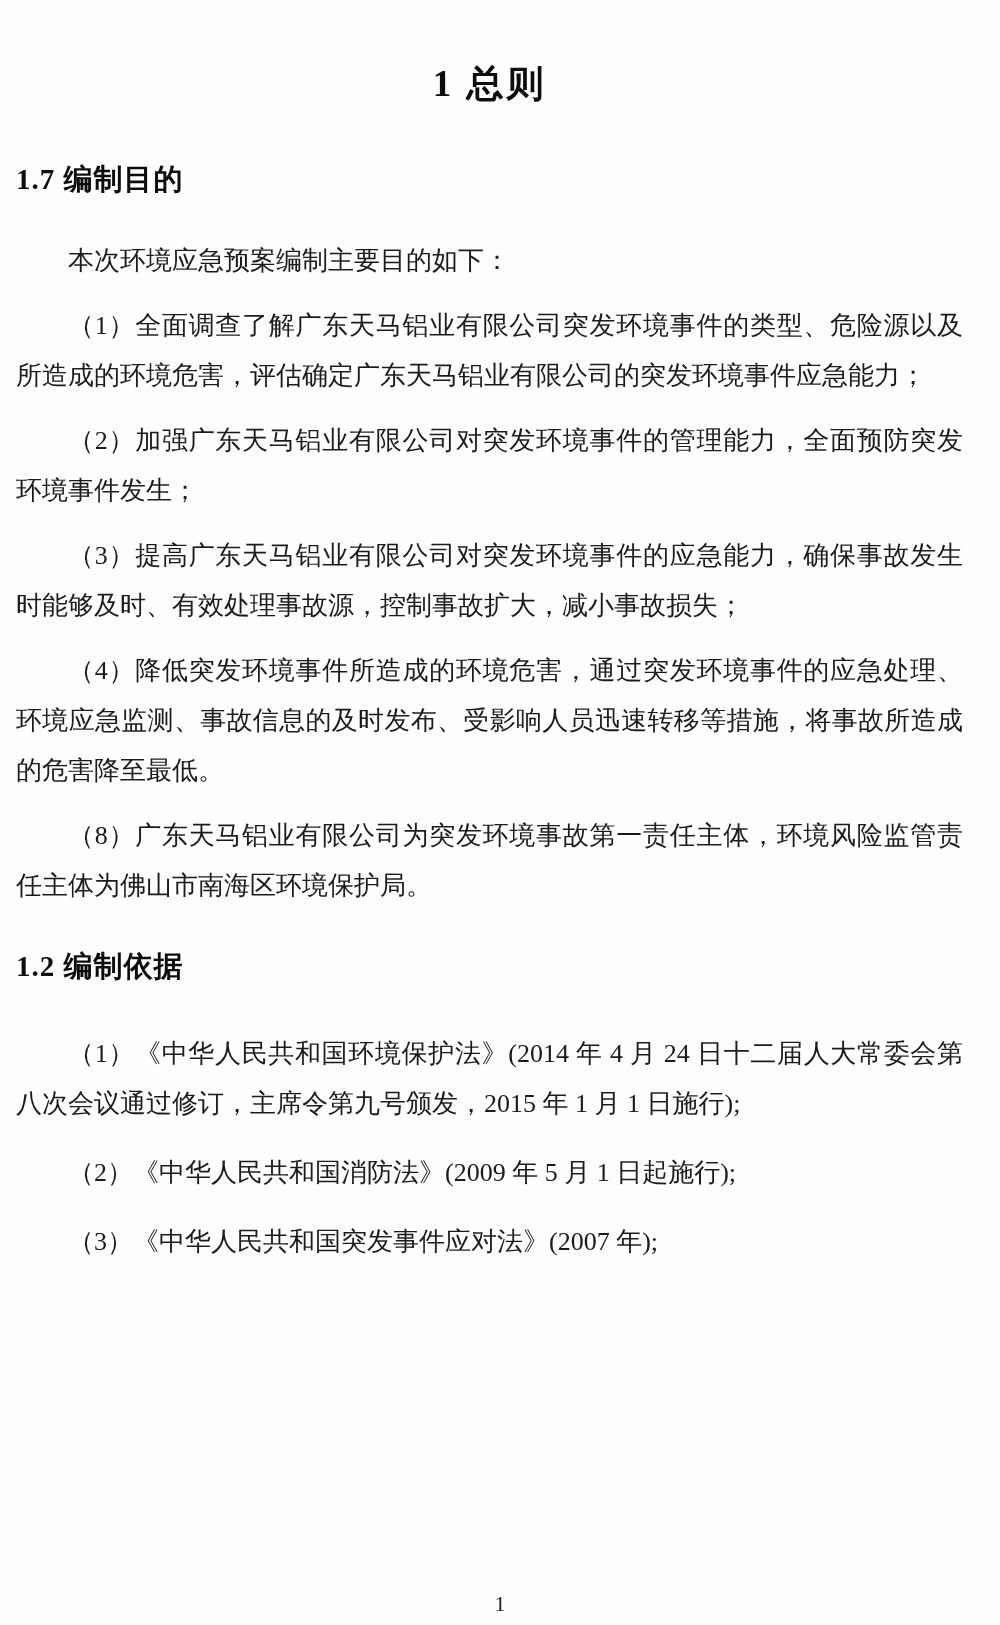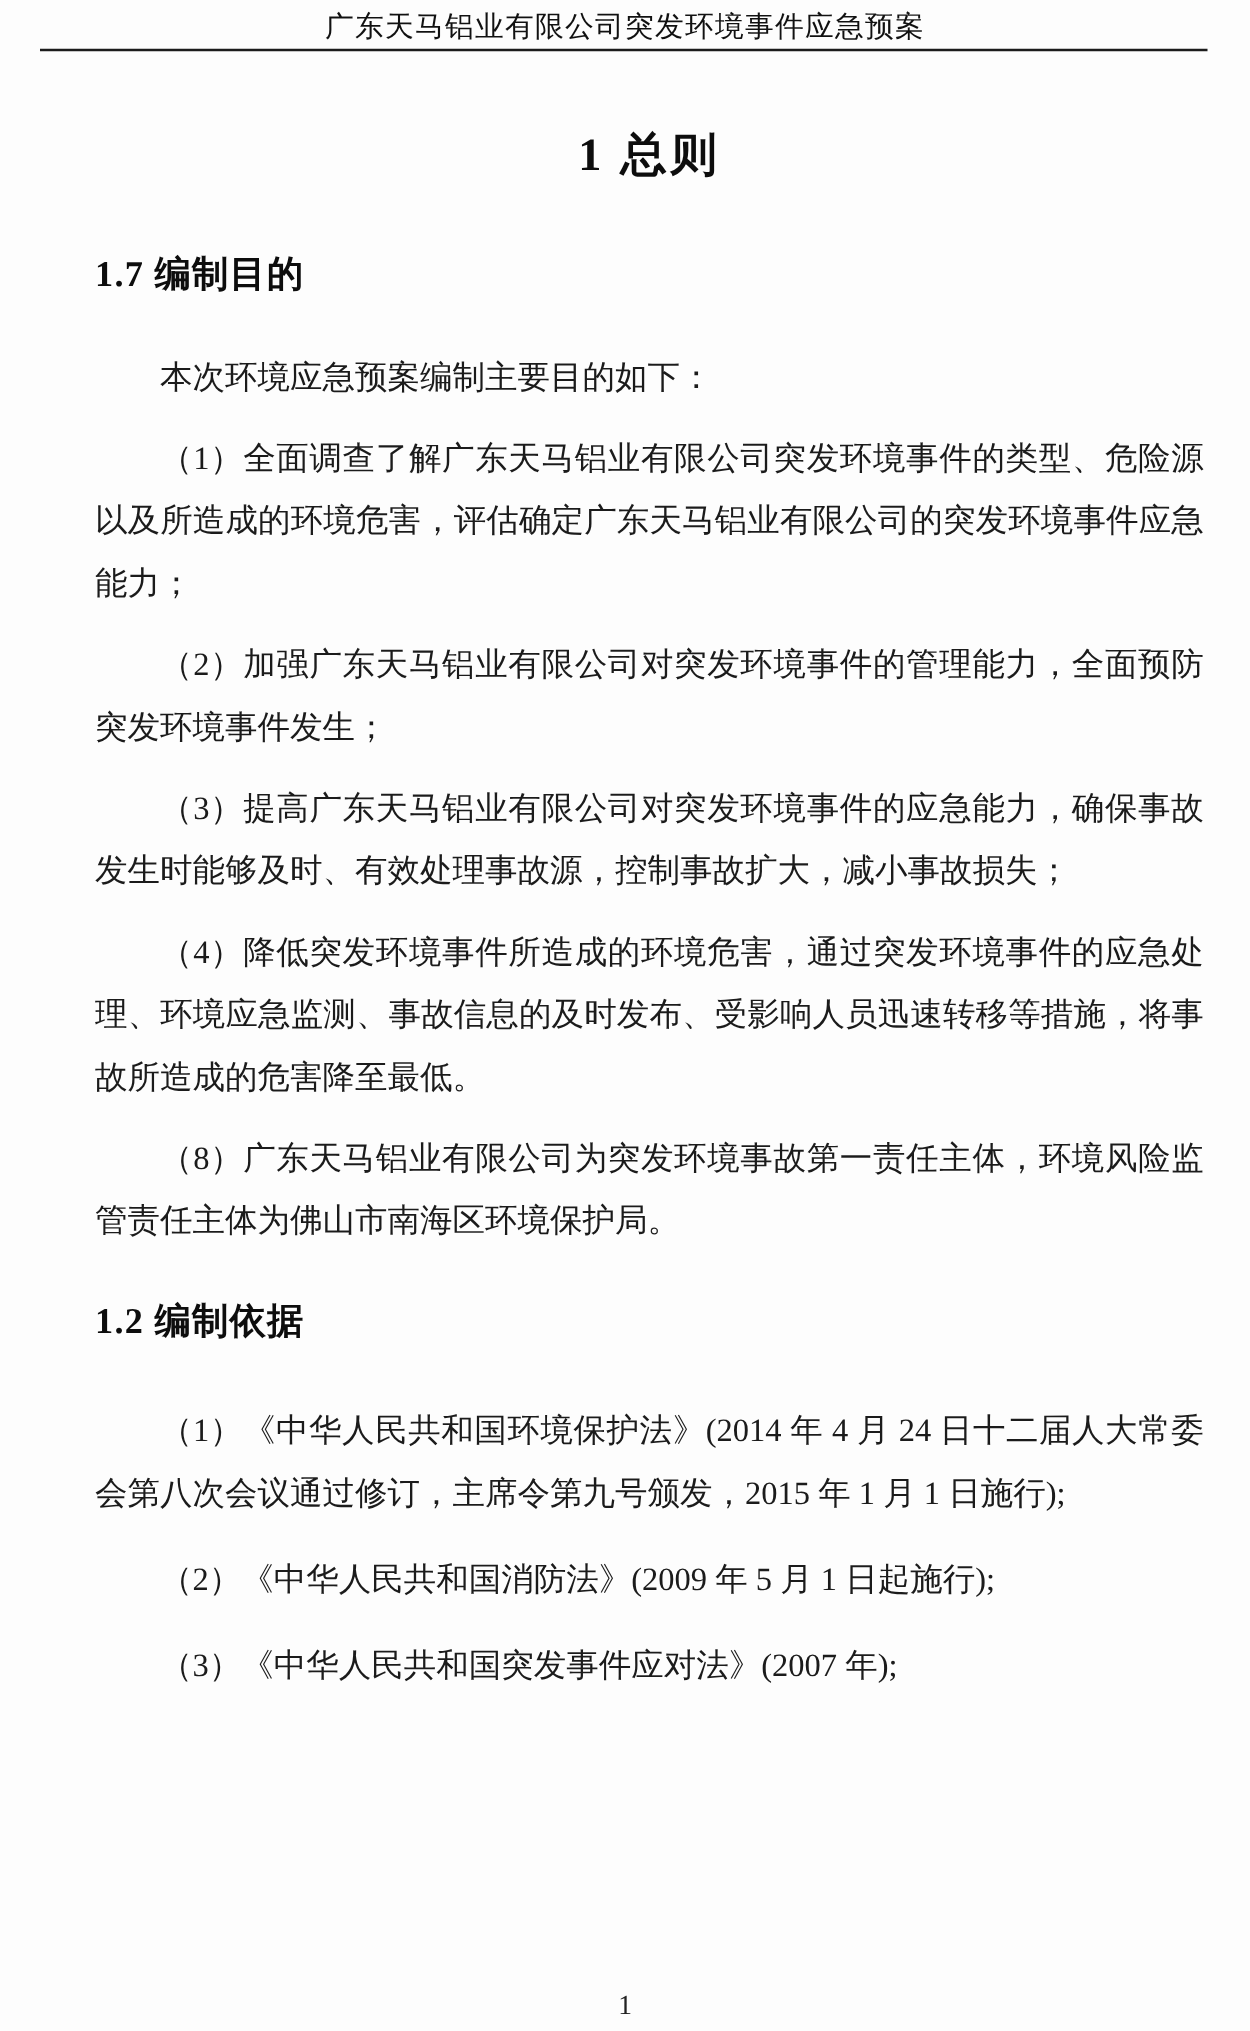--- a/index.html
+++ b/index.html
@@ -27,22 +27,21 @@
     letter-spacing: 1px;
     line-height: 28px;
     color: #111;
   }
   .header-rule {
     margin: 3px 34px 0 32px;
     border-top: 2.5px solid #1c1c1c;
   }
   
   .content {
-    padding: 0 37px 0 40px;
-    margin-left: 36px;
+    padding: 0 37px 0 16px;
   }
   .chapter-title {
     margin-top: 60px;
     text-align: center;
     font-size: 37px;
     font-weight: 700;
     letter-spacing: 3px;
     line-height: 48px;
     color: #0d0d0d;
   }
@@ -77,24 +76,20 @@
     font-size: 22px;
     line-height: 26px;
     color: #222;
   }
 </style>
 </head>
 <body>
 
 <div class="page">
 
-  <div class="page-header">
-    <div class="header-title">广东天马铝业有限公司突发环境事件应急预案</div>
-    <div class="header-rule"></div>
-  </div>
 
   <div class="content">
 
     <h1 class="chapter-title">1 总则</h1>
 
     <h2 class="section-heading first">1.7 编制目的</h2>
 
 
     <p>本次环境应急预案编制主要目的如下：</p>
 

